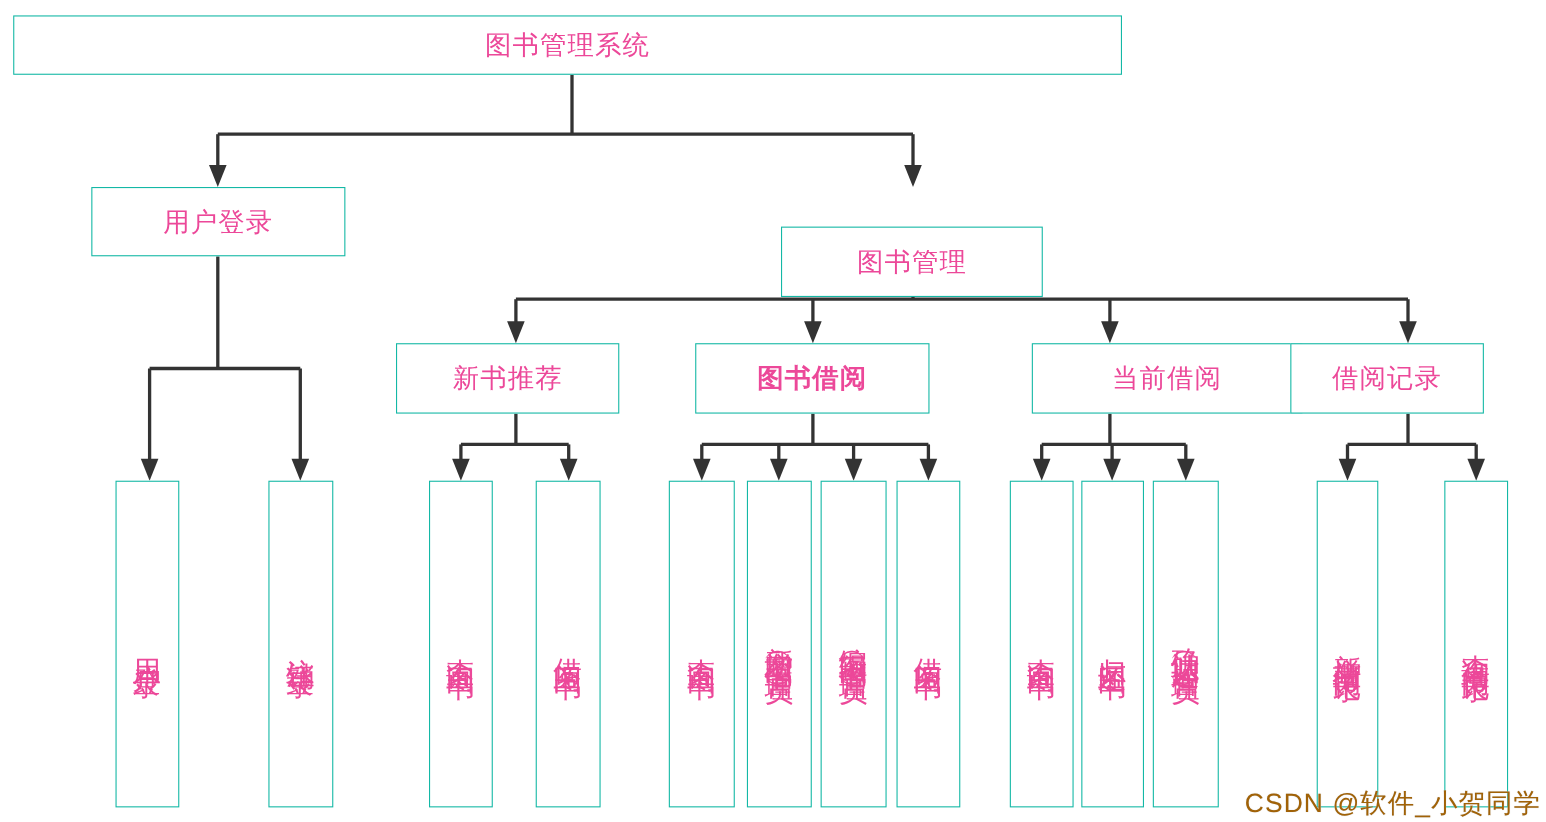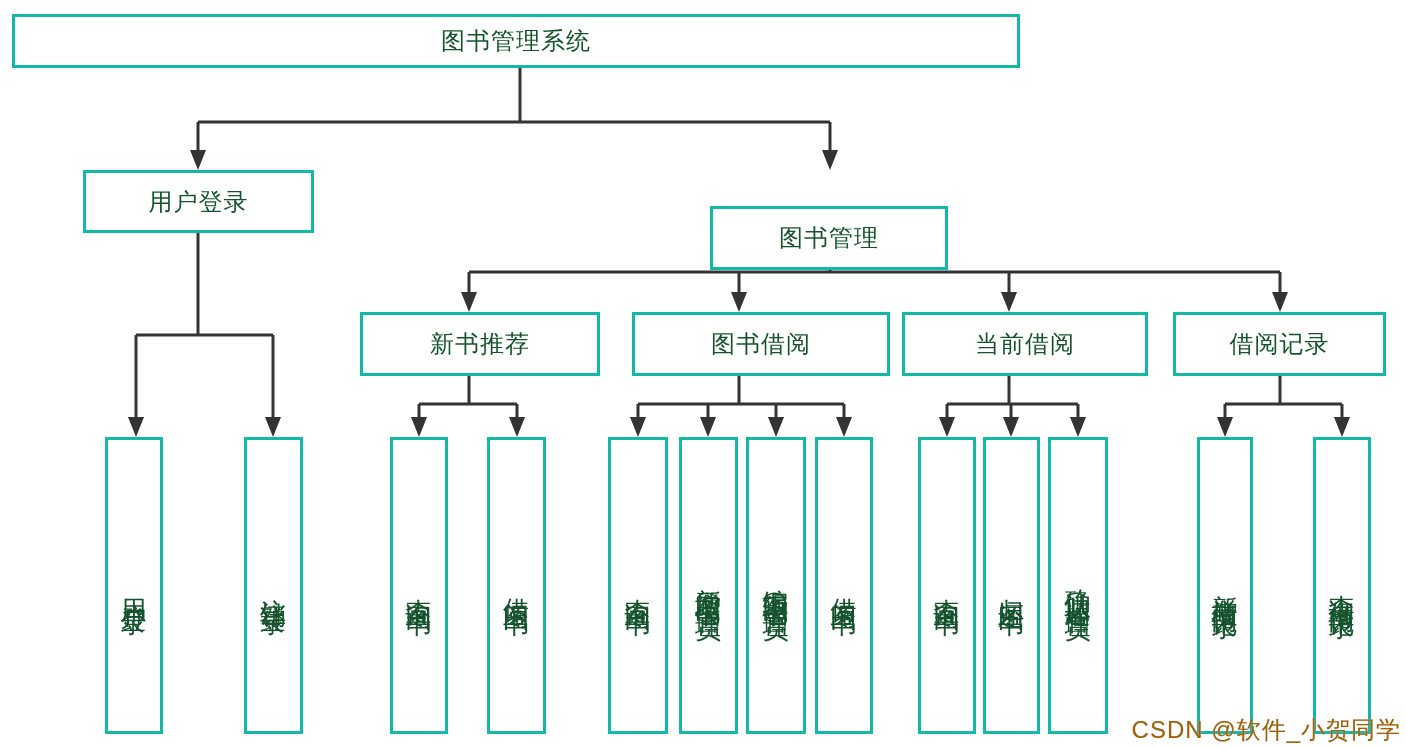--- a/index.html
+++ b/index.html
@@ -3,23 +3,23 @@
 <meta charset="utf-8">
 <style>
   html, body { margin:0; padding:0; background:#ffffff; }
   .canvas {
     position:relative; width:1405px; height:747px; background:#ffffff;
     font-family:"Liberation Sans","DejaVu Sans",sans-serif; color:#333;
     overflow:hidden;
   }
   .box {
     position:absolute; box-sizing:border-box;
-    border:3px solid #14b8a6; background:#ffffff;
+    border:1px solid #14b8a6; background:#ffffff;
     display:flex; align-items:center; justify-content:center;
-    font-size:24px; color:#14532d; letter-spacing:1px;
+    font-size:24px; color:#ec4899; letter-spacing:1px;
     z-index:2;
   }
   .vbox {
     writing-mode:vertical-rl;
     font-size:26px; letter-spacing:4px; line-height:1;
   }
   svg.wires { position:absolute; left:0; top:0; z-index:1; pointer-events:none; }
   .watermark {
     position:absolute; right:4px; bottom:1px; z-index:3;
     font-size:24px; color:#a16207; letter-spacing:1px;
@@ -96,24 +96,24 @@
       <path d="M1217 417 H1233 L1225 437 Z"></path>
       <path d="M1334 417 H1350 L1342 437 Z"></path>
     </g>
   </svg>
 
   <div class="box" style="left:12px; top:14px; width:1008px; height:54px;">图书管理系统</div>
 
   <div class="box" style="left:83px; top:170px; width:231px; height:63px;">用户登录</div>
   <div class="box" style="left:710px; top:170px; width:238px; height:64px;margin-top:36px;">图书管理</div>
 
-  <div class="box" style="left:360px; top:312px; width:240px; height:64px;">新书推荐</div>
-  <div class="box" style="left:632px; top:312px; width:258px; height:64px;">图书借阅</div>
-  <div class="box" style="left:902px; top:312px; width:246px; height:64px;">当前借阅</div>
-  <div class="box" style="left:1173px; top:312px; width:213px; height:64px;">借阅记录</div>
+  <div class="box" style="left:360px; top:312px; width:203px; height:64px;">新书推荐</div>
+  <div class="box" style="left:632px; top:312px; width:213px; height:64px;font-weight:bold;">图书借阅</div>
+  <div class="box" style="left:938px; top:312px; width:246px; height:64px;">当前借阅</div>
+  <div class="box" style="left:1173px; top:312px; width:176px; height:64px;">借阅记录</div>
 
   <div class="box vbox" style="left:105px; top:437px; width:58px; height:297px;">用户登录</div>
   <div class="box vbox" style="left:244px; top:437px; width:59px; height:297px;">注销登录</div>
 
   <div class="box vbox" style="left:390px; top:437px; width:58px; height:297px;">查询图书</div>
   <div class="box vbox" style="left:487px; top:437px; width:59px; height:297px;">借阅图书</div>
 
   <div class="box vbox" style="left:608px; top:437px; width:60px; height:297px;">查询图书</div>
   <div class="box vbox" style="left:679px; top:437px; width:59px; height:297px;">新增图书（管理员）</div>
   <div class="box vbox" style="left:746px; top:437px; width:60px; height:297px;">编辑图书（管理员）</div>

